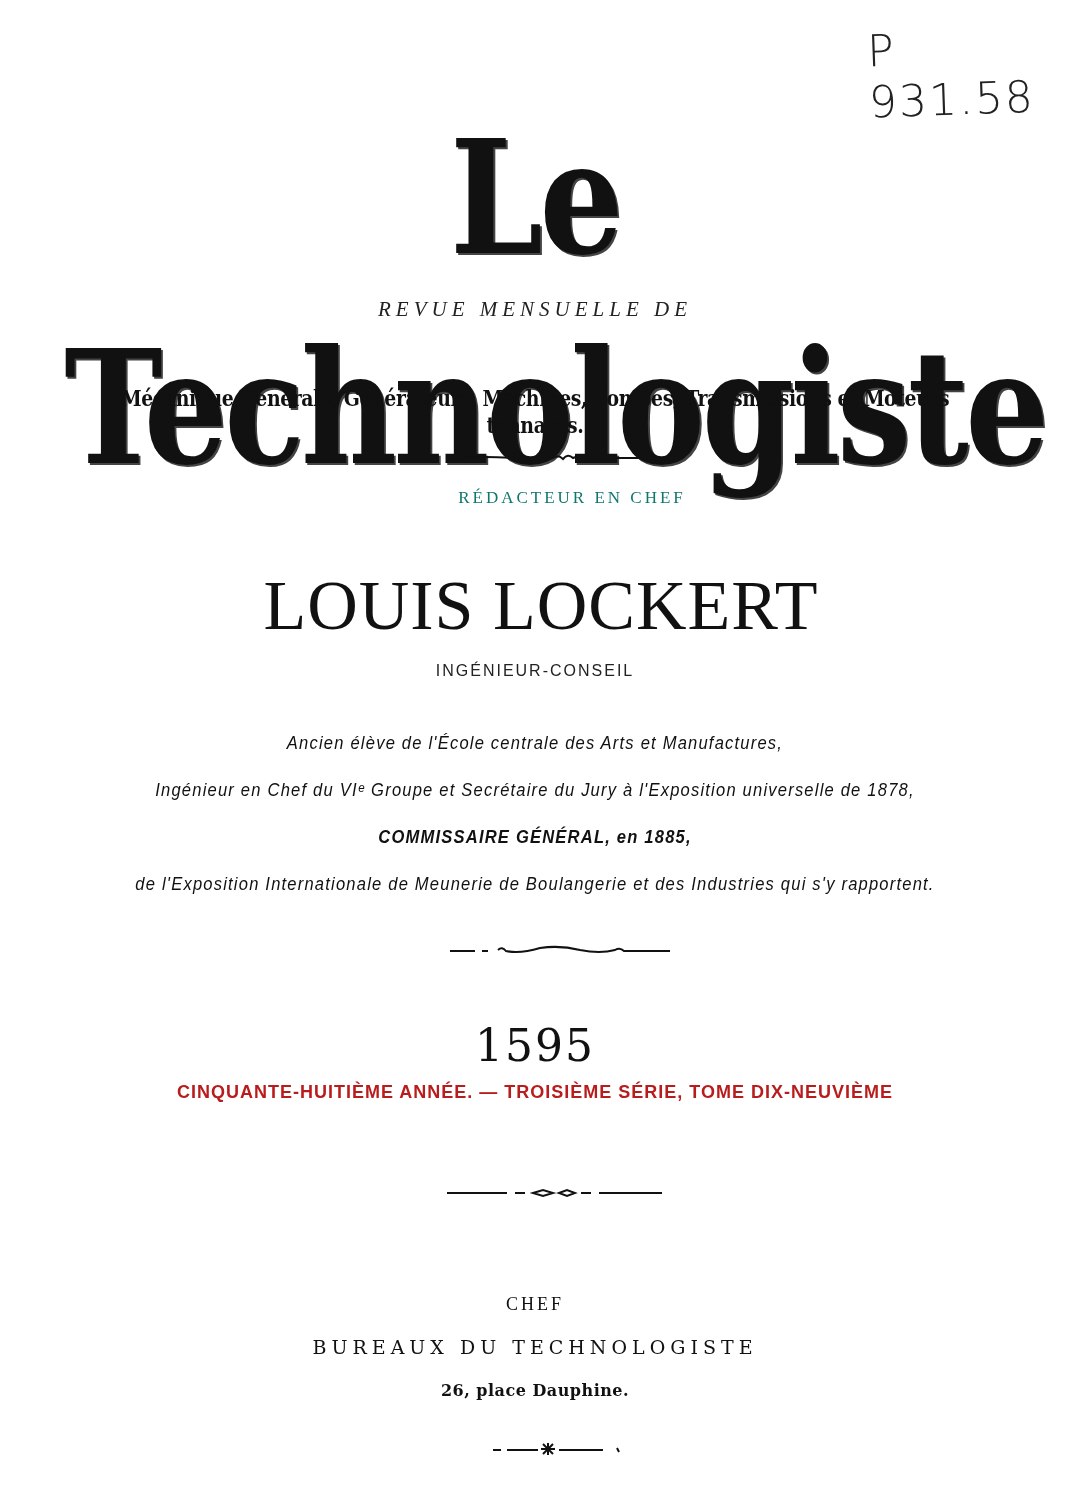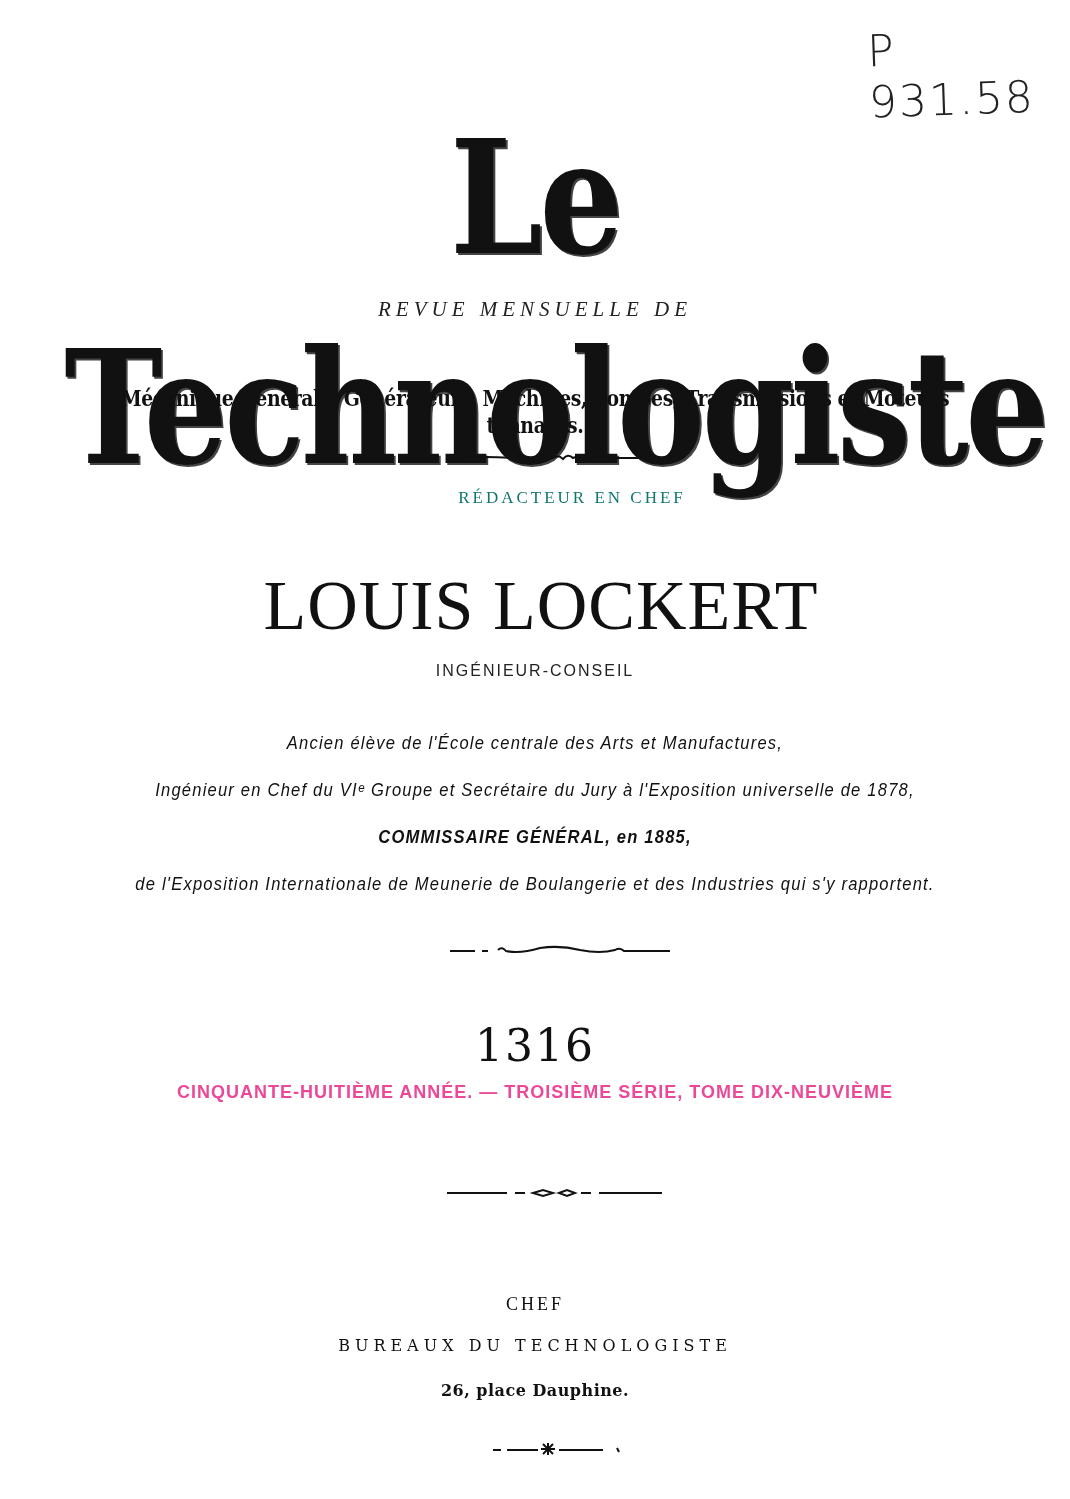--- a/index.html
+++ b/index.html
@@ -41,25 +41,25 @@
   .cred {
     font-family: "Liberation Sans", sans-serif; font-style: italic; font-size: 18px;
     letter-spacing: 1.3px; color: #111; transform: scaleX(0.92); transform-origin: center top;
   }
   .year {
     top: 1020px; font-family: "DejaVu Serif", serif; font-size: 44px; color: #111;
     letter-spacing: 2px;
   }
   .series {
     top: 1082px; font-family: "Liberation Sans", sans-serif; font-weight: bold;
-    font-size: 18px; letter-spacing: 1px; color: #ec4899;
+    font-size: 18px; letter-spacing: 1px; color: #b91c1c;
   }
   .paris { top: 1294px; font-size: 18px; letter-spacing: 3px; color: #111; }
   .bureaux {
-    top: 1336px; font-family: "DejaVu Serif", serif; font-size: 16px; letter-spacing: 5px;
+    top: 1336px; font-family: "DejaVu Serif", serif; font-size: 19px; letter-spacing: 5px;
     color: #111; font-weight: 300;
   }
   .address {
     top: 1381px; font-family: "DejaVu Serif", serif; font-weight: bold; font-size: 16px;
     color: #111; letter-spacing: 0.5px;
   }
 </style>
 </head>
 <body>
 
@@ -87,21 +87,21 @@
   <div class="abs cred" style="top:780px;">Ingénieur en Chef du VIᵉ Groupe et Secrétaire du Jury à l'Exposition universelle de 1878,</div>
   <div class="abs cred" style="top:827px; font-weight:bold;">COMMISSAIRE GÉNÉRAL, en 1885,</div>
   <div class="abs cred" style="top:874px;">de l'Exposition Internationale de Meunerie de Boulangerie et des Industries qui s'y rapportent.</div>
 
   <div class="rule" style="left:450px; top:944px;">
     <svg width="220" height="12" viewBox="0 0 220 12">
       <path d="M0 7 L25 7 M32 7 L38 7 M48 6 Q52 2 56 7 Q70 10 90 4 Q110 1 130 6 Q150 10 165 6 Q170 3 174 7 L220 7" stroke="#111" stroke-width="2" fill="none"></path>
     </svg>
   </div>
 
-  <div class="abs year">1316</div>
+  <div class="abs year">1595</div>
   <div class="abs series">CINQUANTE-HUITIÈME ANNÉE. — TROISIÈME SÉRIE, TOME DIX-NEUVIÈME</div>
 
   <div class="rule" style="left:447px; top:1187px;">
     <svg width="215" height="12" viewBox="0 0 215 12">
       <path d="M0 6 L60 6 M68 6 L78 6 M86 6 L96 3 L106 6 L96 9 Z M112 6 L120 3 L128 6 L120 9 Z M134 6 L144 6 M152 6 L215 6" stroke="#111" stroke-width="2" fill="none"></path>
     </svg>
   </div>
 
   <div class="abs paris">CHEF</div>
   <div class="abs bureaux">BUREAUX DU TECHNOLOGISTE</div>

